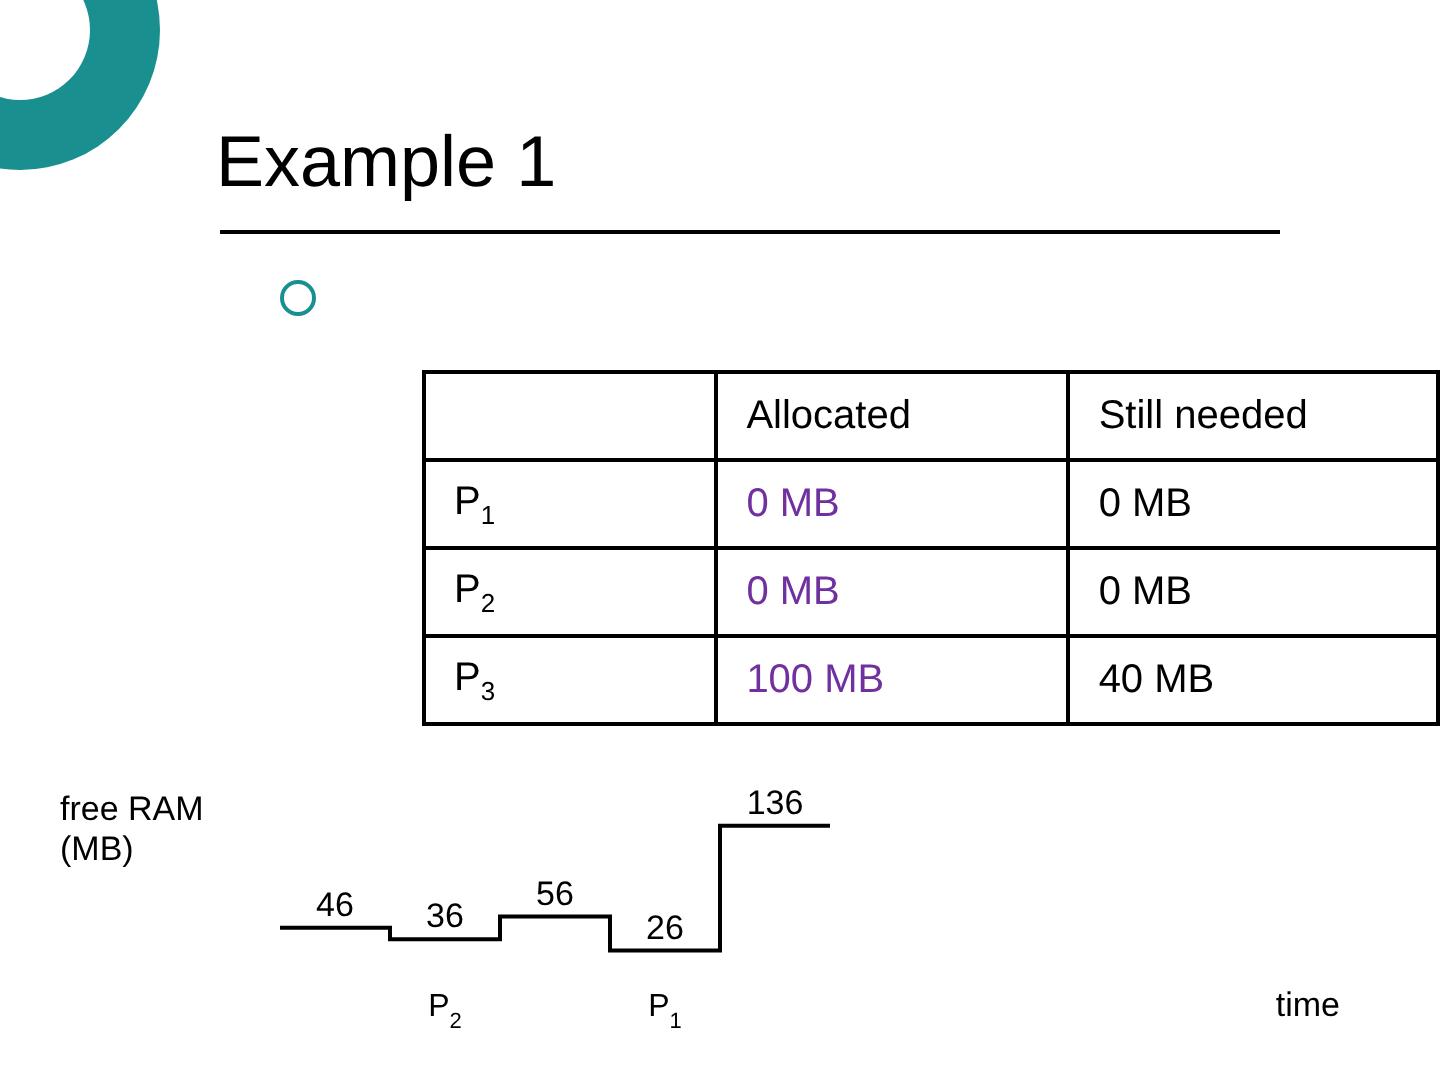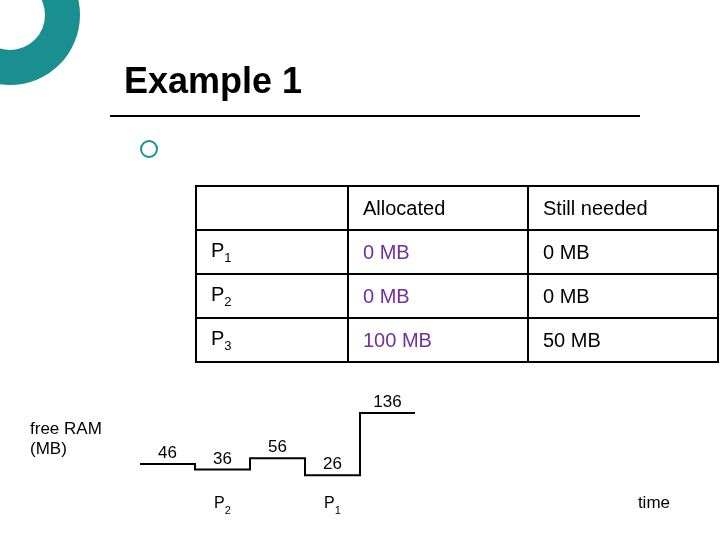--- a/index.html
+++ b/index.html
@@ -28,24 +28,24 @@
     position: absolute;
     left: 35px;
     top: 35px;
     width: 70px;
     height: 70px;
     border-radius: 50%;
     background: #fff;
   }
   .title {
     position: absolute;
-    left: 124px;
+    left: 108px;
     top: 60px;
     font-size: 36px;
-    font-weight: bold;
+    font-weight: normal;
   }
   .rule {
     position: absolute;
     left: 110px;
     top: 115px;
     width: 530px;
     height: 0;
     border-top: 2px solid #000;
   }
   .bullet-row {
@@ -61,21 +61,21 @@
     height: 14px;
     border: 2px solid #1a8f8f;
     border-radius: 50%;
   }
   .bullet-row .txt {
     font-size: 24px;
   }
   
   .tbl {
     position: absolute;
-    left: 195px;
+    left: 211px;
     top: 185px;
     border-collapse: collapse;
   }
   .tbl td, .tbl th {
     border: 2px solid #000;
     padding: 6px 14px;
     font-size: 20px;
     font-weight: normal;
     text-align: left;
     vertical-align: middle;
@@ -87,21 +87,20 @@
   .tbl .alloc-val { color: #7030a0; }
   sub { font-size: 0.65em; vertical-align: sub; }
   
   .freeram {
     position: absolute;
     left: 30px;
     top: 395px;
     font-size: 17px;
     text-align: left;
     line-height: 1.2;
-    margin-top: 24px;
   }
   
   .chart {
     position: absolute;
     left: 130px;
     top: 395px;
     width: 560px;
     height: 120px;
   }
   .chart svg { overflow: visible; }
@@ -134,21 +133,21 @@
     <td>0 MB</td>
   </tr>
   <tr>
     <td><span>P</span><sub>2</sub></td>
     <td class="alloc-val">0 MB</td>
     <td>0 MB</td>
   </tr>
   <tr>
     <td><span>P</span><sub>3</sub></td>
     <td class="alloc-val">100 MB</td>
-    <td>50 MB</td>
+    <td>40 MB</td>
   </tr>
 </tbody>
   </table>
 
 <div class="freeram">
   <span>free RAM</span><br>
   <span>(MB)</span>
 </div>
 
 <div class="chart">

